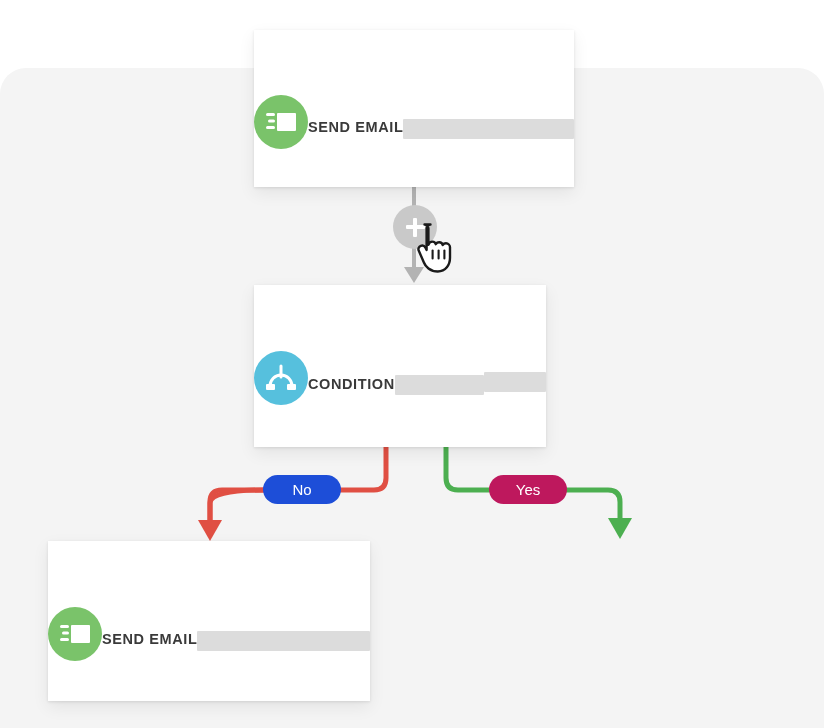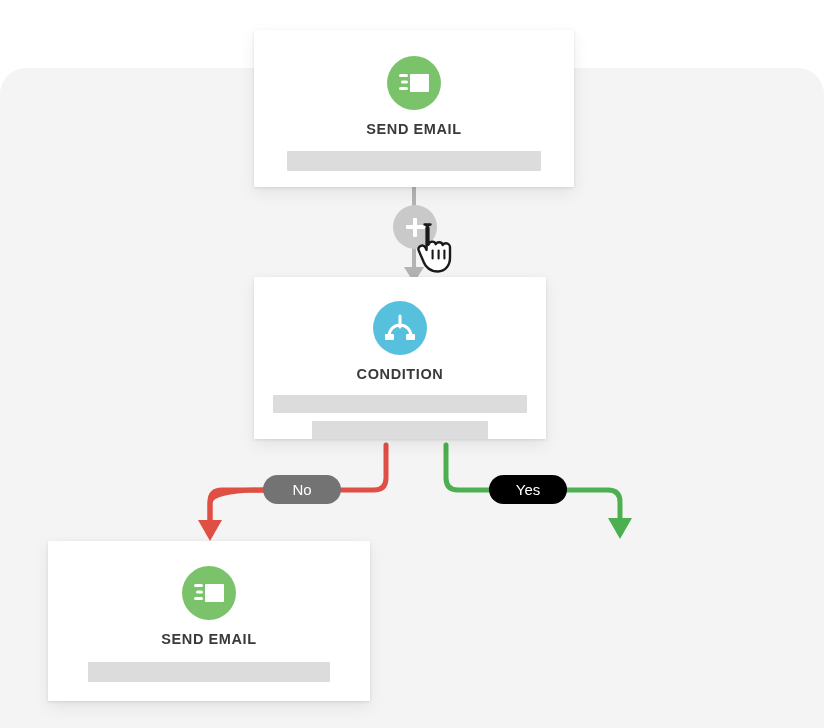--- a/index.html
+++ b/index.html
@@ -34,21 +34,20 @@
     height: 728px;
     pointer-events: none;
   }
   
   .node {
     position: absolute;
     background: #ffffff;
     box-shadow: 0 1px 3px rgba(0,0,0,0.10), 0 6px 16px rgba(0,0,0,0.07);
     box-sizing: border-box;
     display: flex;
-    flex-direction: column;
     align-items: center;
   }
   .node.octagon {
     box-shadow: none;
     filter: drop-shadow(0 1px 2px rgba(0,0,0,0.10)) drop-shadow(0 6px 14px rgba(0,0,0,0.07));
     clip-path: polygon(
       26px 0, calc(100% - 26px) 0,
       100% 26px, 100% calc(100% - 26px),
       calc(100% - 26px) 100%, 26px 100%,
       0 calc(100% - 26px), 0 26px);
@@ -79,21 +78,21 @@
 
   
   #node-send-email-1 {
     left: 254px; top: 30px; width: 320px; height: 157px;
     padding-top: 26px;
   }
   #node-send-email-1 .node-title { margin-top: 11px; }
   #node-send-email-1 .placeholder-bar { width: 254px; margin-top: 14px; }
 
   #node-condition {
-    left: 254px; top: 277px; width: 292px; height: 162px;
+    left: 254px; top: 285px; width: 292px; height: 162px;
     padding-top: 24px;
   }
   #node-condition .node-title { margin-top: 11px; }
   #node-condition .bar-wide { width: 254px; margin-top: 13px; }
   #node-condition .bar-narrow { width: 176px; margin-top: 8px; }
 
   #node-send-email-2 {
     left: 48px; top: 541px; width: 322px; height: 160px;
     padding-top: 25px;
   }
@@ -139,25 +138,25 @@
     border-radius: 15px;
     display: flex;
     align-items: center;
     justify-content: center;
     color: #ffffff;
     font-size: 15px;
     font-weight: normal;
   }
   #branch-pill-no {
     left: 263px; top: 475px; width: 78px;
-    background: #737373;
+    background: #1d4ed8;
   }
   #branch-pill-yes {
     left: 489px; top: 475px; width: 78px;
-    background: #000000;
+    background: #be185d;
   }
 
   
   #mouse-cursor {
     position: absolute;
     left: 414px;
     top: 222px;
     width: 44px;
     height: 52px;
   }

